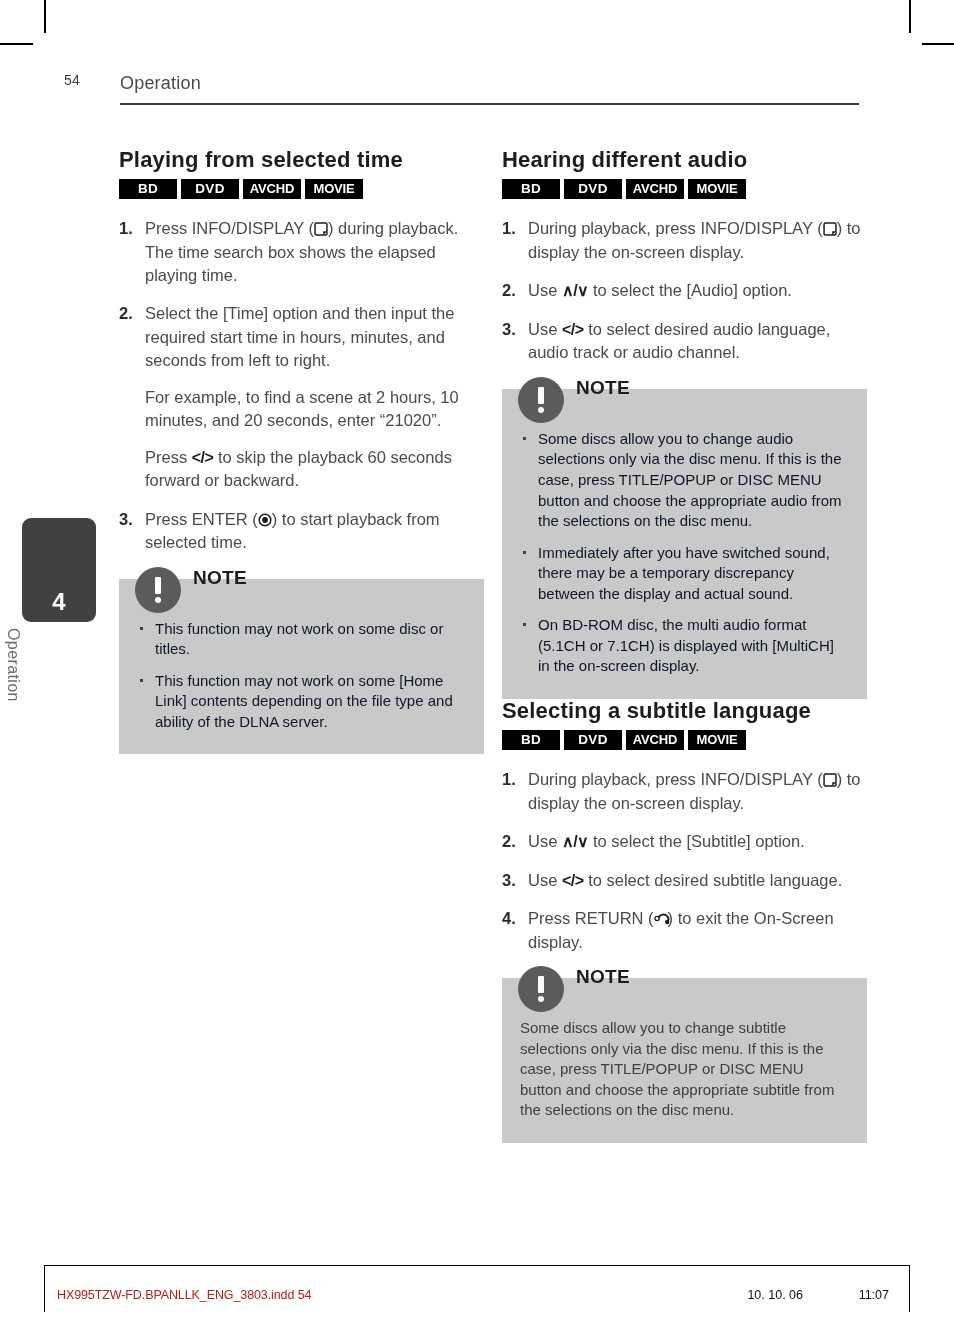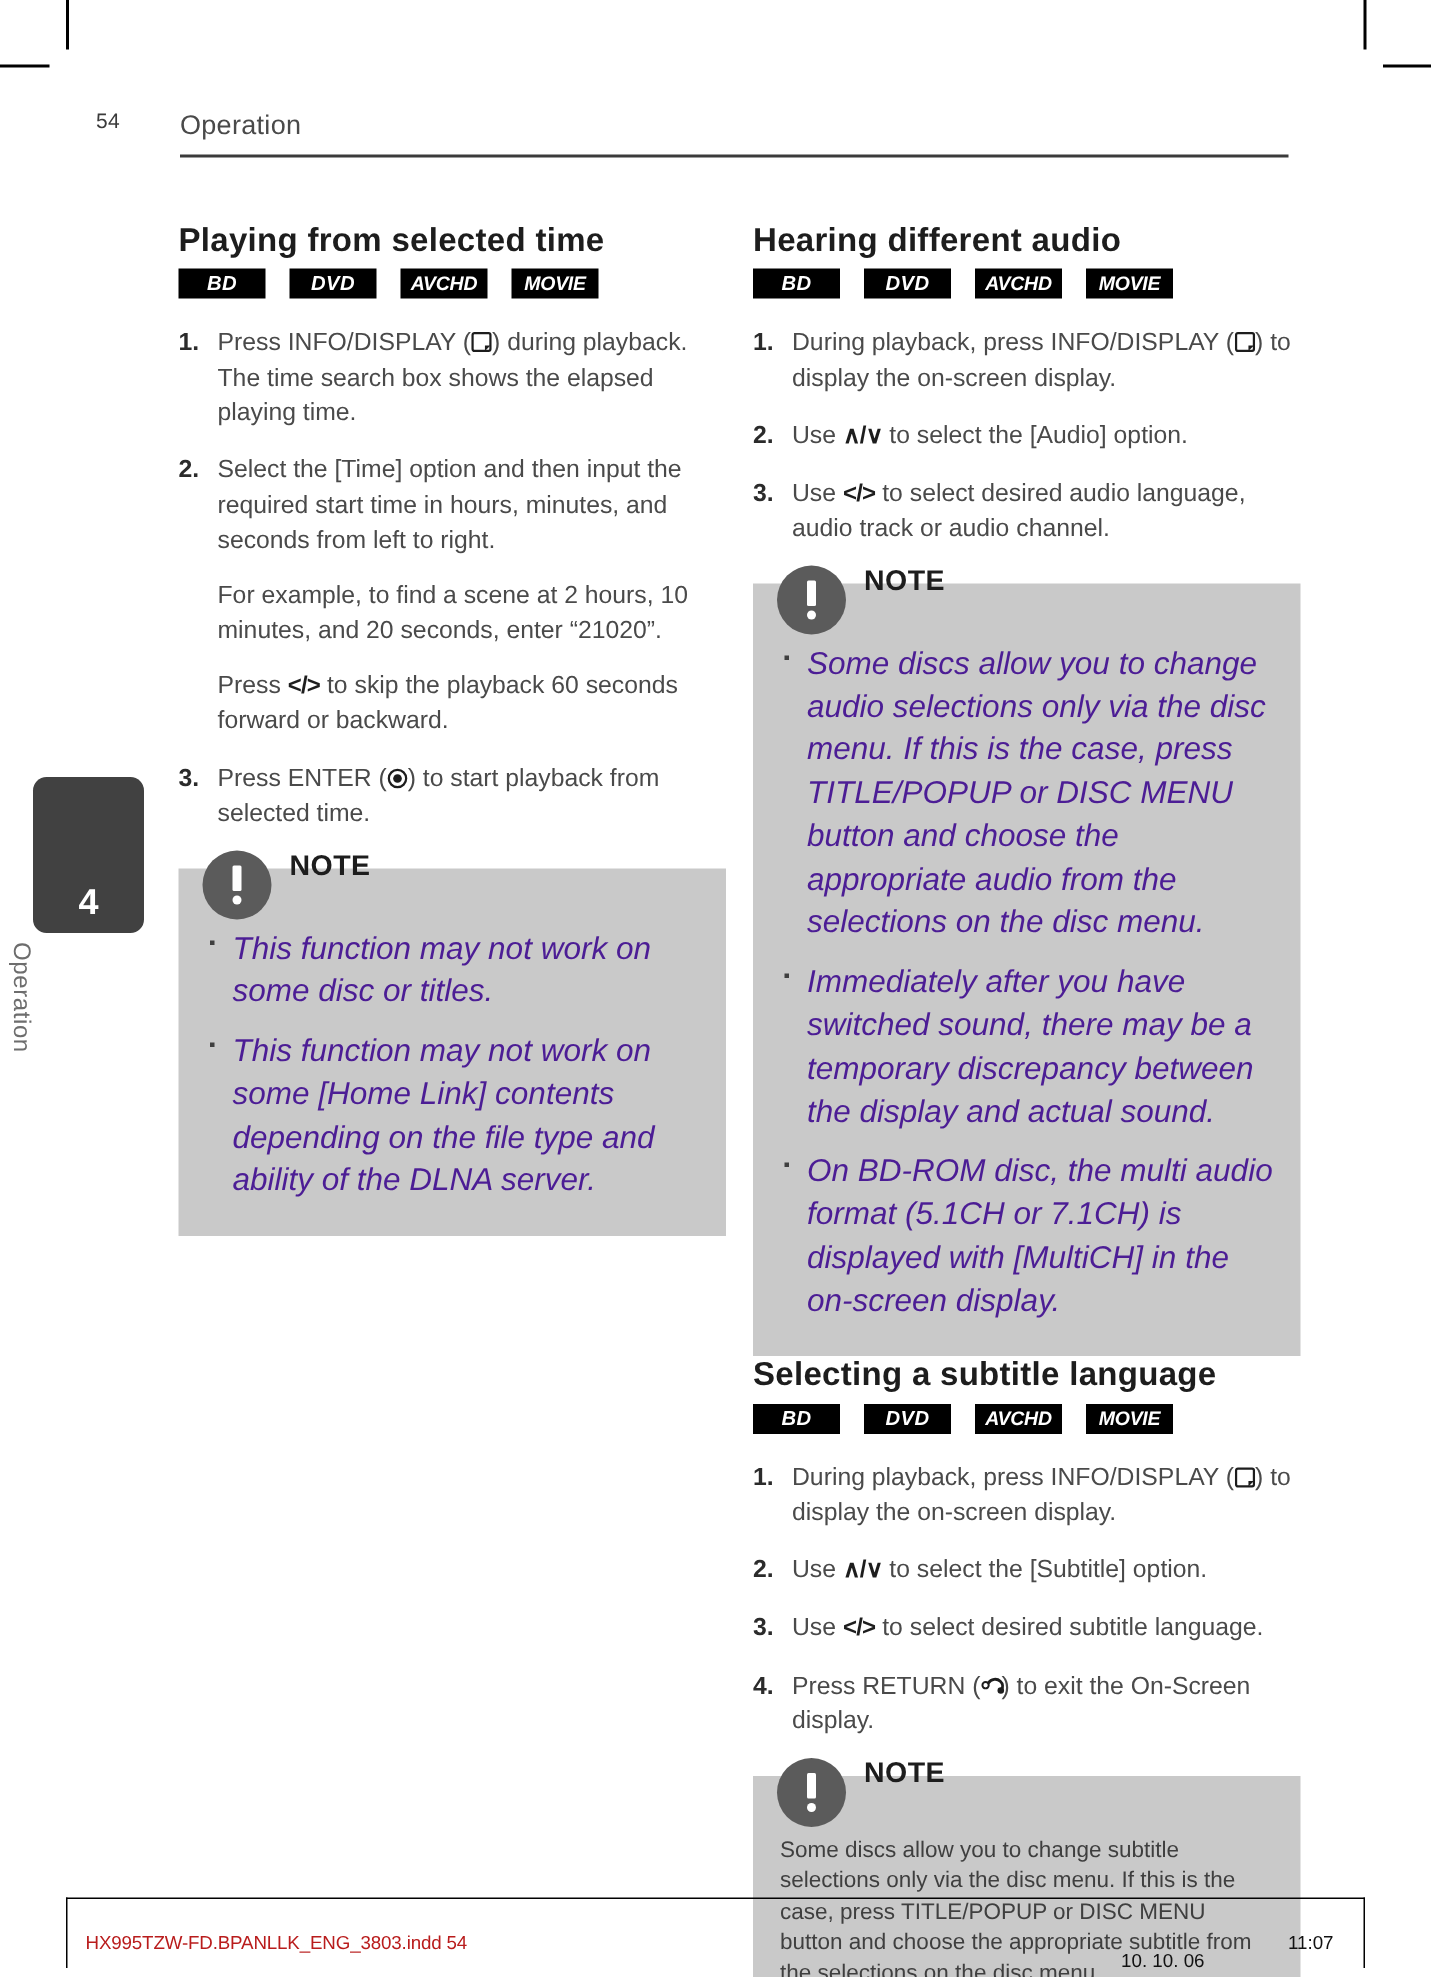--- a/index.html
+++ b/index.html
@@ -105,23 +105,22 @@
     font-size: 22px;
     font-weight: bold;
     color: #1d1d1d;
     letter-spacing: 0.2px;
     line-height: 1.1;
   }
 
   
   .badges {
     display: flex;
-    gap: 16px;
+    gap: 4px;
     margin-bottom: 18px;
-    font-style: italic;
   }
   .badge {
     background: #000000;
     color: #ffffff;
     font-size: 13.5px;
     font-weight: bold;
     line-height: 20px;
     height: 20px;
     width: 58px;
     text-align: center;
@@ -227,24 +226,23 @@
   }
   ul.note-list {
     margin: 0;
     padding: 0;
     list-style: none;
   }
   ul.note-list > li {
     position: relative;
     padding-left: 18px;
     margin-bottom: 11px;
-    font-size: 21px;
+    font-size: 15px;
     line-height: 1.37;
-    color: #4c1d95;
-    font-style: italic;
+    color: #0f172a;
   }
   ul.note-list > li:last-child { margin-bottom: 0; }
   ul.note-list > li:before {
     content: "";
     position: absolute;
     left: 3px;
     top: 8px;
     width: 3px;
     height: 3px;
     background: #3f3f3f;
@@ -273,21 +271,21 @@
     left: 12px;
     top: 22px;
     font-size: 12.5px;
     color: #b91c1c;
     letter-spacing: -0.1px;
     white-space: nowrap;
   }
   .footer-date {
     position: absolute;
     right: 106px;
-    top: 34px;
+    top: 22px;
     font-size: 12.5px;
     color: #111;
     white-space: nowrap;
   }
   .footer-time {
     position: absolute;
     right: 20px;
     top: 22px;
     font-size: 12.5px;
     color: #111;

